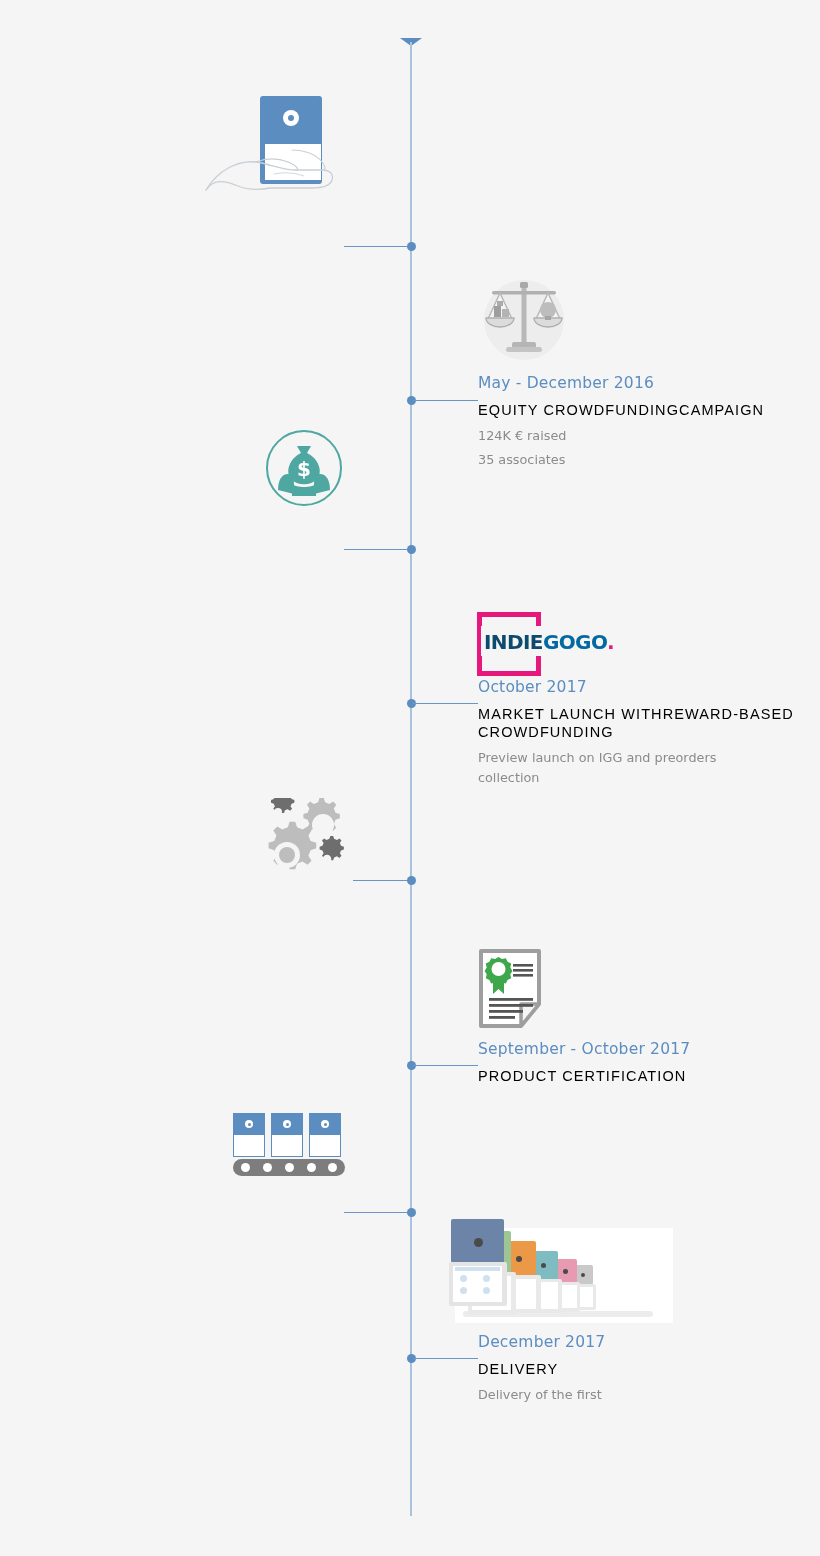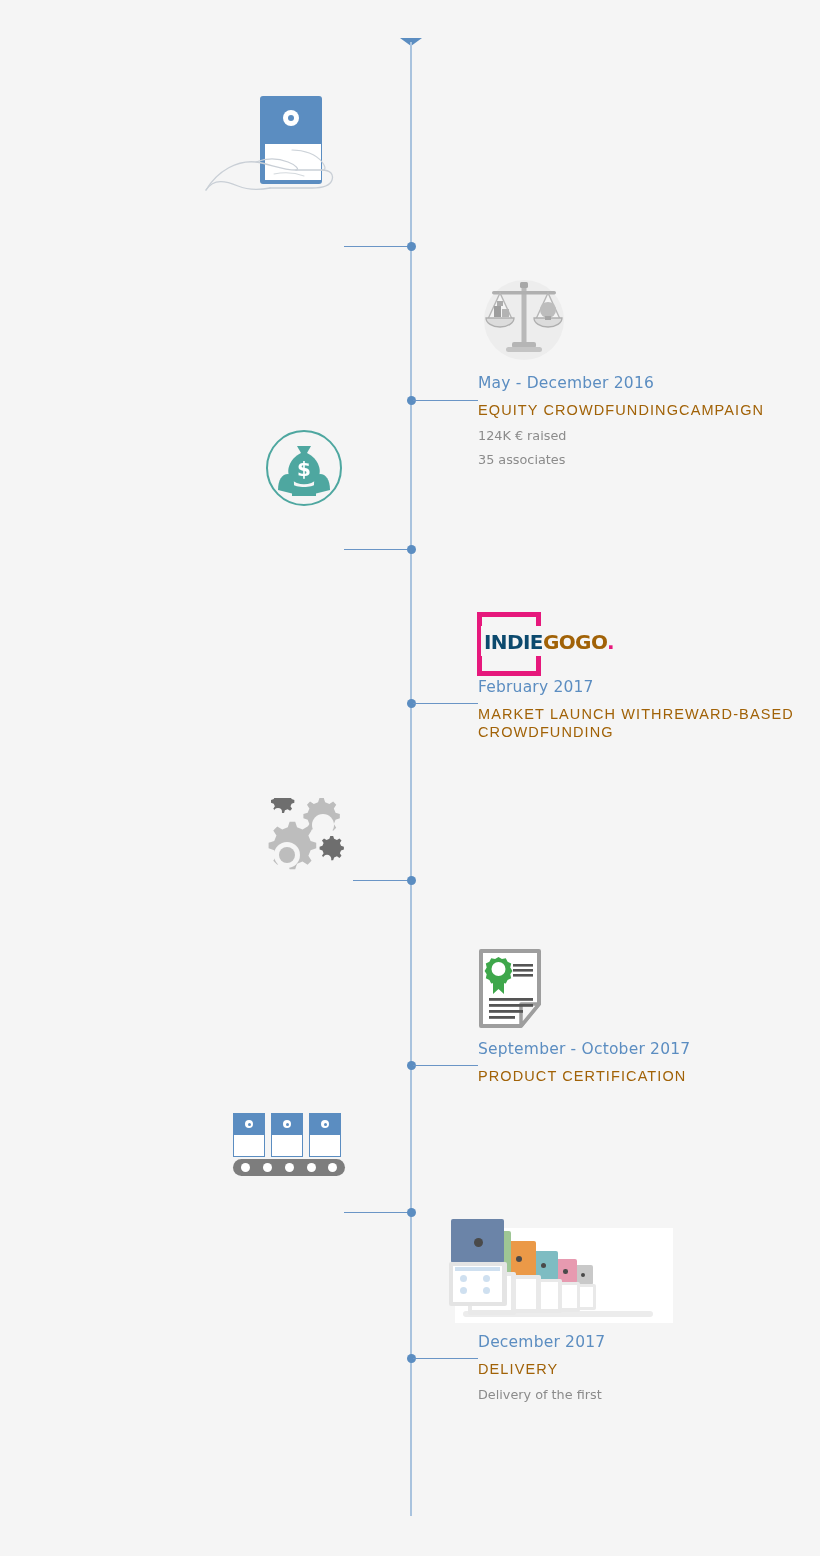--- a/index.html
+++ b/index.html
@@ -62,21 +62,21 @@
   }
 
   .m-date {
     color: #5b8dc1;
     font-size: 15.5px;
     letter-spacing: 0.2px;
     margin: 0 0 9px 0;
     font-family: "DejaVu Sans", sans-serif;
   }
   .m-title {
-    color: #a16207;
+    color: #000000;
     font-size: 14.5px;
     letter-spacing: 1.1px;
     line-height: 1.25;
     margin: 0 0 7px 0;
     font-family: "Liberation Sans", sans-serif;
     font-weight: 400;
     text-transform: uppercase;
   }
   .m-desc {
     color: #8b8b8b;
@@ -132,21 +132,21 @@
     width: 54px; height: 54px;
     border: 5px solid #e6187c;
   }
   .ic-igg .wordmark {
     position: absolute; left: 7px; top: 18px;
     font-family: "DejaVu Sans", sans-serif;
     font-weight: 700; font-size: 20px;
     letter-spacing: -0.6px; white-space: nowrap;
   }
   .ic-igg .w-indie { color: #0c4a6e; }
-  .ic-igg .w-gogo  { color: #a16207; }
+  .ic-igg .w-gogo  { color: #0369a1; }
   .ic-igg .w-dot   { color: #e6187c; }
   .ic-igg .wm-bg {
     position: absolute; left: 4px; top: 14px;
     width: 118px; height: 30px; background: #f5f5f5;
   }
 
   
   .ic-gears { position: relative; width: 96px; height: 84px; }
 
   
@@ -303,23 +303,27 @@
 
   <div class="icon-wrap right" style="left:477px; top:612px;">
     <div class="ic-igg">
       <div class="frame"></div>
       <div class="wm-bg"></div>
       <div class="wordmark"><span class="w-indie">INDIE</span><span class="w-gogo">GOGO</span><span class="w-dot">.</span></div>
     </div>
   </div>
 
   <div class="side-right" style="top:678px; width:330px;">
-    <div class="m-date">February 2017</div>
+    <div class="m-date">October 2017</div>
     <div class="m-title">
       <span class="line">MARKET LAUNCH WITH</span><span class="line">REWARD-BASED CROWDFUNDING</span>
+    </div>
+    <div class="m-desc">
+      <span class="line">Preview launch on IGG and preorders</span>
+      <span class="line">collection</span>
     </div>
   </div>
 </div>
 
 <div class="milestone">
   <div class="node-dot" style="top:876px"></div>
   <div class="connector" style="left:353px; top:880px; width:54px;"></div>
 
   <div class="icon-wrap left" style="left:256px; top:798px;">
     <div class="ic-gears">

